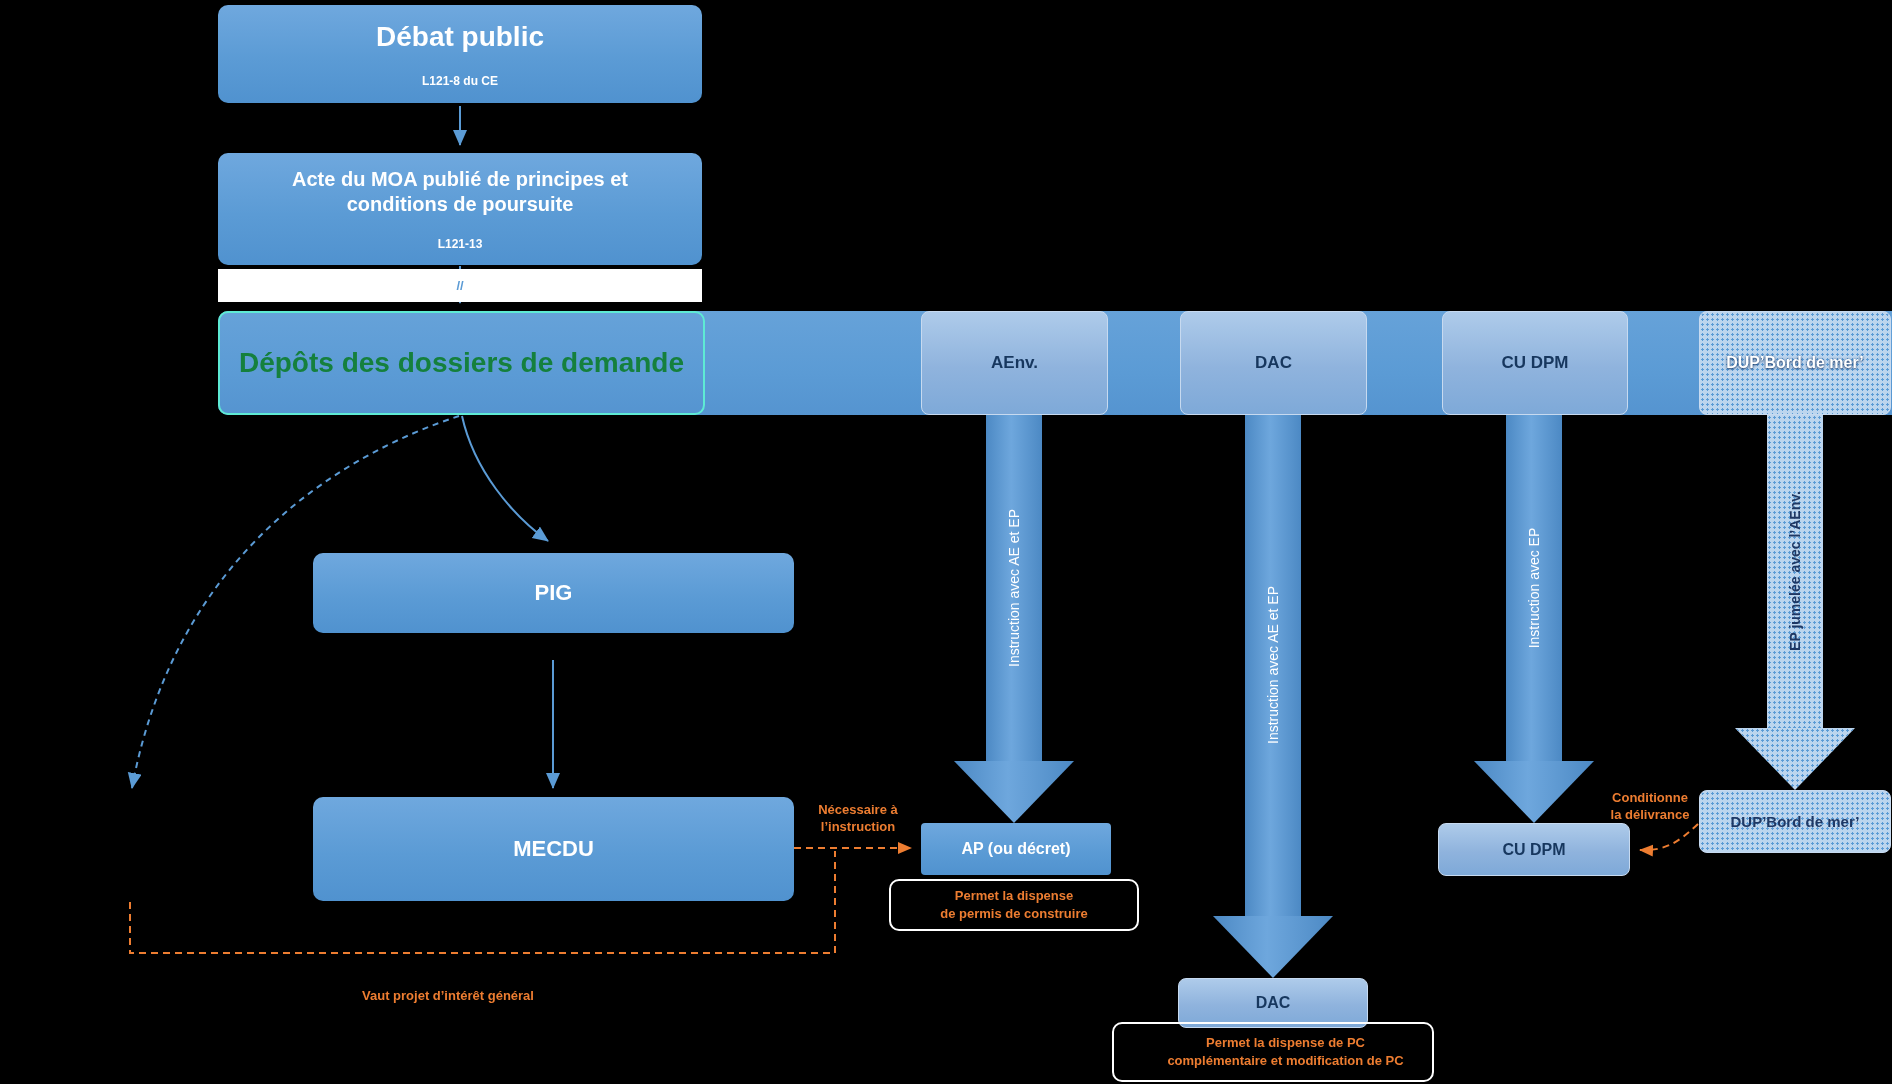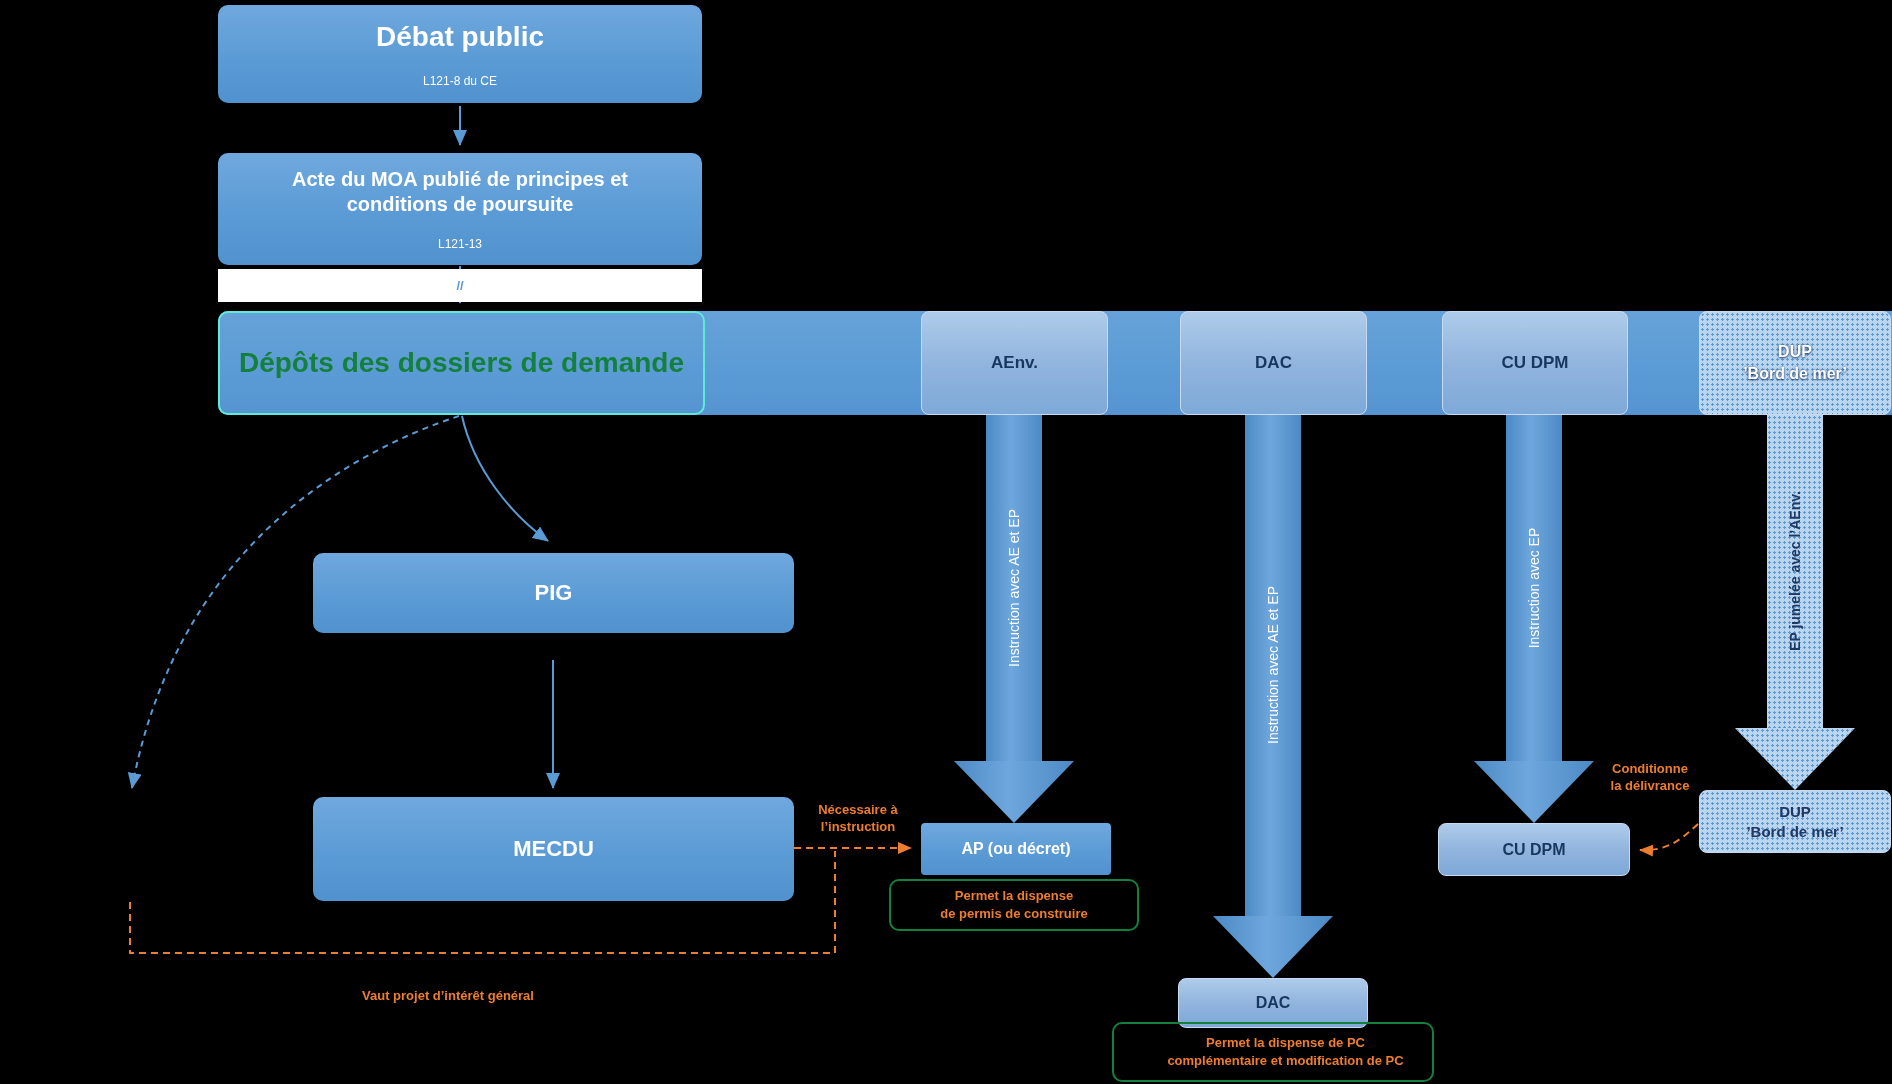--- a/index.html
+++ b/index.html
@@ -9,21 +9,21 @@
   }
   
   .box-blue{
     position:absolute;background:linear-gradient(180deg,#6fa8de 0%,#5b9bd5 55%,#5092cf 100%);
     border-radius:10px;color:#fff;display:flex;flex-direction:column;align-items:center;
     justify-content:center;text-align:center;box-sizing:border-box;
   }
   .title-lg{font-size:28px;font-weight:bold;line-height:1.2;}
   .title-md{font-size:20px;font-weight:bold;line-height:1.25;padding:0 27px;}
   .title-node{font-size:22px;font-weight:bold;}
-  .ref{font-size:12px;margin-top:20px;font-weight:normal;}
+  .ref{font-size:12px;margin-top:20px;font-weight:bold;}
   
   .band{
     position:absolute;left:218px;top:311px;width:1674px;height:104px;
     background:linear-gradient(180deg,#66a2d9 0%,#5b9bd5 60%,#5594d0 100%);
     border-radius:10px 0 0 10px;
   }
   .depots{
     position:absolute;left:218px;top:311px;width:487px;height:104px;
     border:2px solid #5eead4;border-radius:10px;box-sizing:border-box;
     display:flex;align-items:center;justify-content:center;color:#15803d;
@@ -35,21 +35,21 @@
     display:flex;flex-direction:column;align-items:center;justify-content:center;text-align:center;
     box-sizing:border-box;
   }
   
   .box-dotted{
     position:absolute;
     background-color:#bcd5ee;
     background-image:radial-gradient(#5b9bd5 1.1px, transparent 1.4px);
     background-size:5px 5px;
     border:1px solid #c7daf0;border-radius:8px;
-    display:flex;flex-direction:column;align-items:center;justify-content:center;text-align:center;
+    display:flex;flex-direction:row;align-items:center;justify-content:center;text-align:center;
     box-sizing:border-box;
   }
   .box-dotted.white-text{color:#fff;text-shadow:0 1px 2px rgba(10,40,90,.75), 0 0 3px rgba(10,40,90,.55);}
   .box-dotted.navy-text{color:#1f3864;}
   
   .wbar{
     position:absolute;left:218px;top:269px;width:484px;height:33px;background:#fff;
     display:flex;align-items:center;justify-content:center;color:#5b9bd5;font-size:13px;font-weight:bold;
   }
   
@@ -70,21 +70,21 @@
   }
   
   .vlabel{position:absolute;width:0;height:0;}
   .vlabel span{
     position:absolute;transform:translate(-50%,-50%) rotate(-90deg);
     white-space:nowrap;color:#fff;font-size:14px;display:block;
   }
   .vlabel.dark span{color:#1f3864;font-weight:bold;}
   
   .ocall{
-    position:absolute;border:2px solid #15803d;border-radius:10px;color:#ed7d31;
+    position:absolute;border:2px solid #ffffff;border-radius:10px;color:#ed7d31;
     font-weight:bold;font-size:13px;text-align:center;display:flex;flex-direction:column;
     align-items:center;justify-content:center;line-height:1.35;box-sizing:border-box;background:transparent;
   }
   .onote{
     position:absolute;color:#ed7d31;font-weight:bold;font-size:13px;text-align:center;line-height:1.3;
   }
   svg.overlay{position:absolute;left:0;top:0;}
   .line2{display:block;}
 </style>
 </head>
@@ -213,18 +213,18 @@
 
   <div class="onote" style="left:788px;top:802px;width:140px;">
     <span class="line2">Nécessaire à</span>
     <span class="line2">l’instruction</span>
   </div>
 
   <div class="onote" style="left:298px;top:988px;width:300px;">
     <span>Vaut projet d’intérêt général</span>
   </div>
 
-  <div class="onote" style="left:1580px;top:761px;width:140px;">
+  <div class="onote" style="left:1580px;top:790px;width:140px;">
     <span class="line2">Conditionne</span>
     <span class="line2">la délivrance</span>
   </div>
 
 </div>
 
 </body></html>

